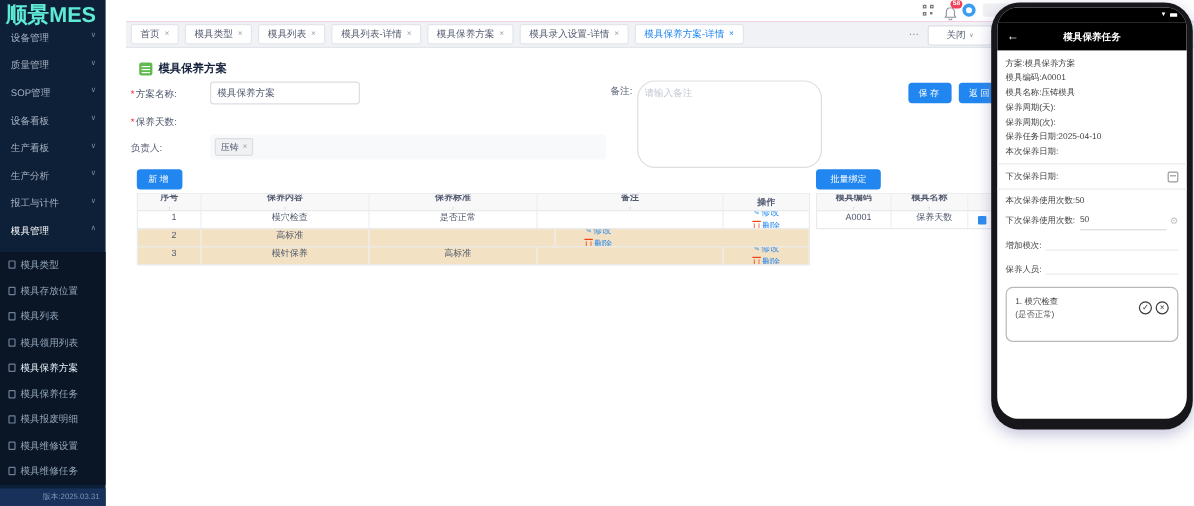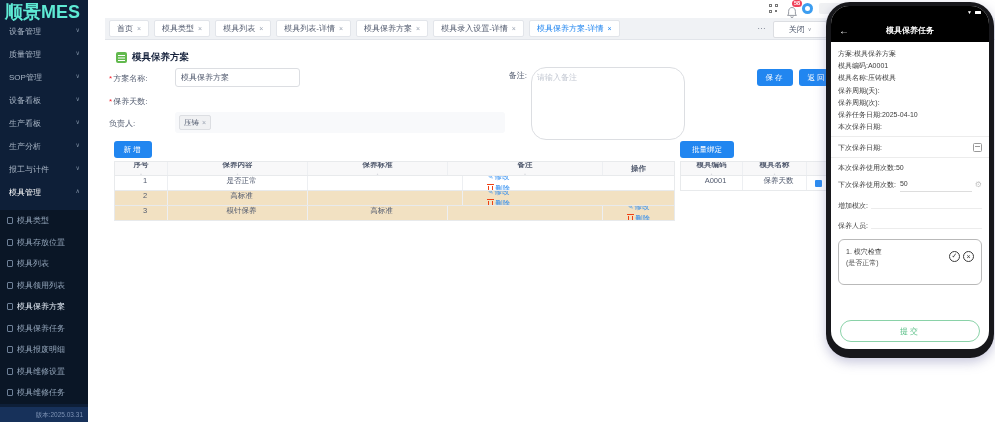--- a/index.html
+++ b/index.html
@@ -292,20 +292,21 @@
           <div class="tc c4">
               <span>备注</span>
               <span class="sort">↕</span>
             </div>
           <div class="tc c5">
               <span>操作</span>
             </div>
         </div>
         <div class="trow">
           <div class="tc c1">1</div>
+          <div class="tc c2">模穴检查</div>
           <div class="tc c3">是否正常</div>
           <div class="tc c4"></div>
           <div class="tc c5">
             <span class="oplink">
                 <span class="pencil">✎</span>
                 <span>修改</span>
               </span>
             <span class="oplink">
                 <span class="trash"></span>
                 <span>删除</span>
@@ -411,18 +412,17 @@
         <div class="task-card">
           <div class="tc-left">
             <div class="t">1. 模穴检查</div>
             <div class="s">(是否正常)</div>
           </div>
           <div class="tc-icons">
             <span class="circ">✓</span>
             <span class="circ">×</span>
           </div>
         </div>
-        <button class="submit">提交</button>
       </div>
     </div>
   </div>
 
 </div>
 
 </body></html>

